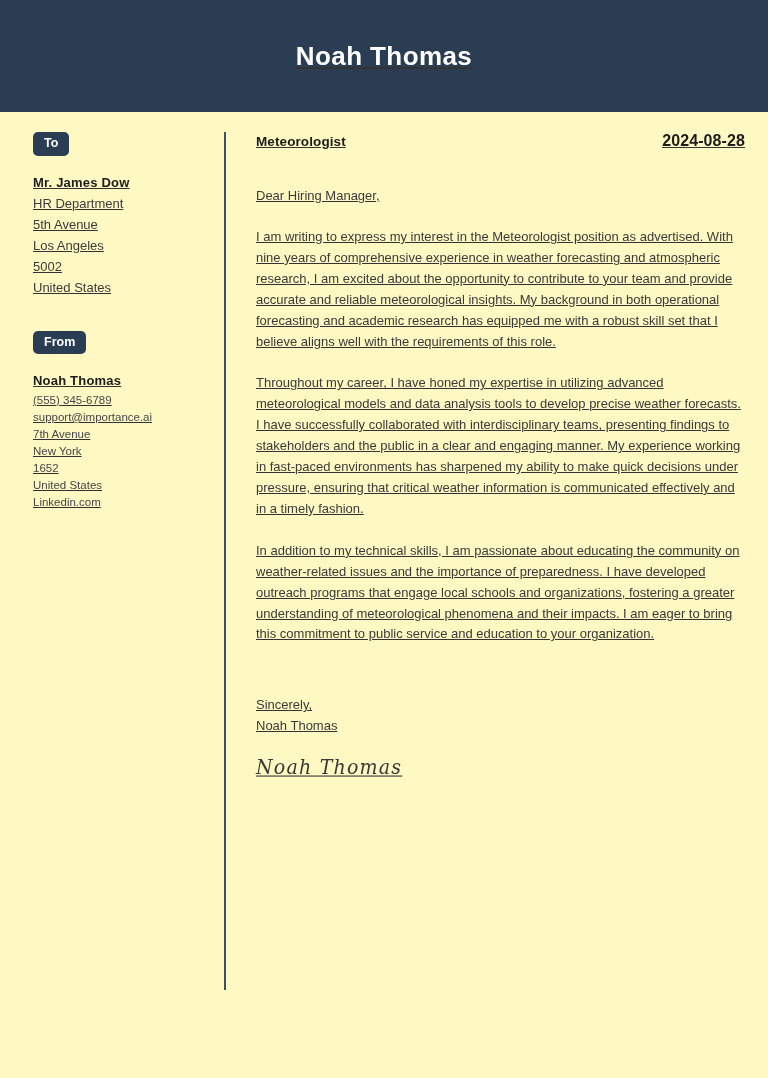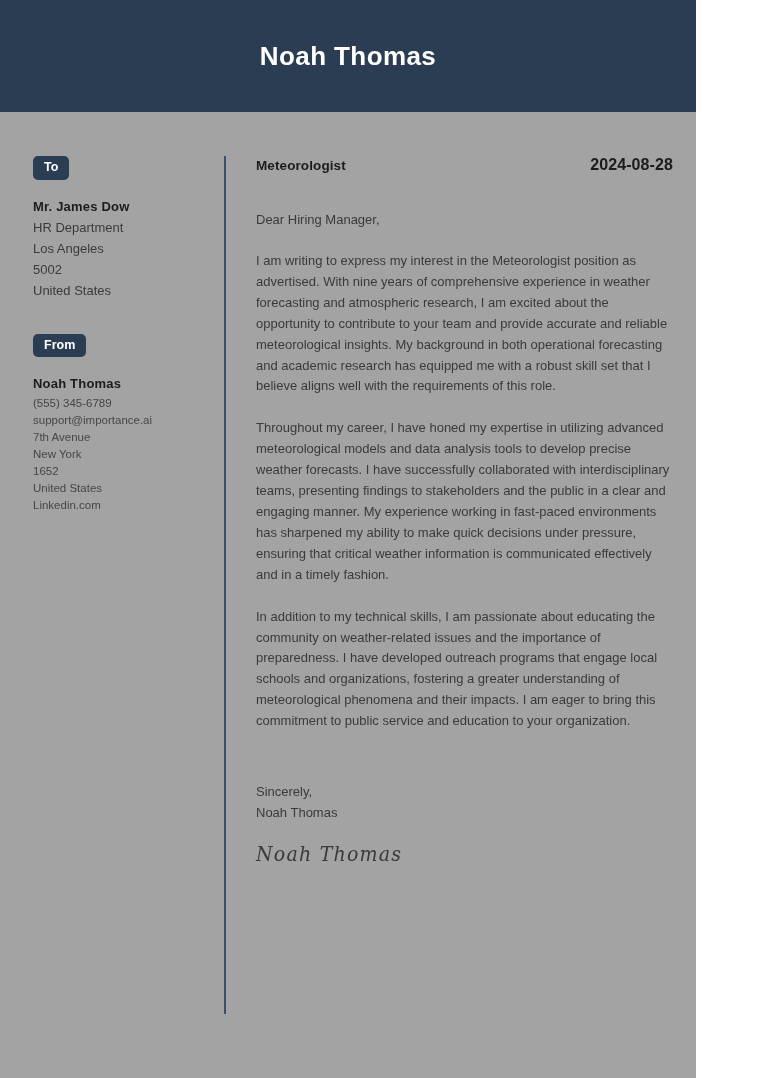--- a/index.html
+++ b/index.html
@@ -10,24 +10,25 @@
   body {
     width: 768px;
     height: 1078px;
     font-family: "Liberation Sans", sans-serif;
     color: #333333;
     -webkit-font-smoothing: antialiased;
   }
 
   .page {
     position: relative;
-    width: 696px;
+    width: 768px;
     height: 1078px;
-    background: #a3a3a3;
+    background: #fef9c3;
     overflow: hidden;
+    text-decoration: underline;
   }
 
   
   .header {
     height: 112px;
     background: #2b3d52;
     display: flex;
     align-items: center;
     justify-content: center;
   }
@@ -36,21 +37,21 @@
     font-size: 26px;
     font-weight: bold;
     letter-spacing: 0.4px;
     line-height: 1;
   }
 
   
   .content {
     display: flex;
     align-items: flex-start;
-    padding-top: 44px;
+    padding-top: 20px;
   }
 
   .sidebar {
     width: 224px;
     flex: 0 0 224px;
     padding-left: 33px;
     padding-right: 10px;
     box-sizing: border-box;
   }
 
@@ -180,20 +181,21 @@
 
   <div class="content">
 
     <div class="sidebar">
 
       <div class="to-section">
         <span class="badge">To</span>
         <div class="addr-block to-block">
           <div class="addr-name">Mr. James Dow</div>
           <div class="addr-line">HR Department</div>
+          <div class="addr-line">5th Avenue</div>
           <div class="addr-line">Los Angeles</div>
           <div class="addr-line">5002</div>
           <div class="addr-line">United States</div>
         </div>
       </div>
 
       <div class="from-section">
         <span class="badge">From</span>
         <div class="addr-block from-block">
           <div class="addr-name">Noah Thomas</div>

